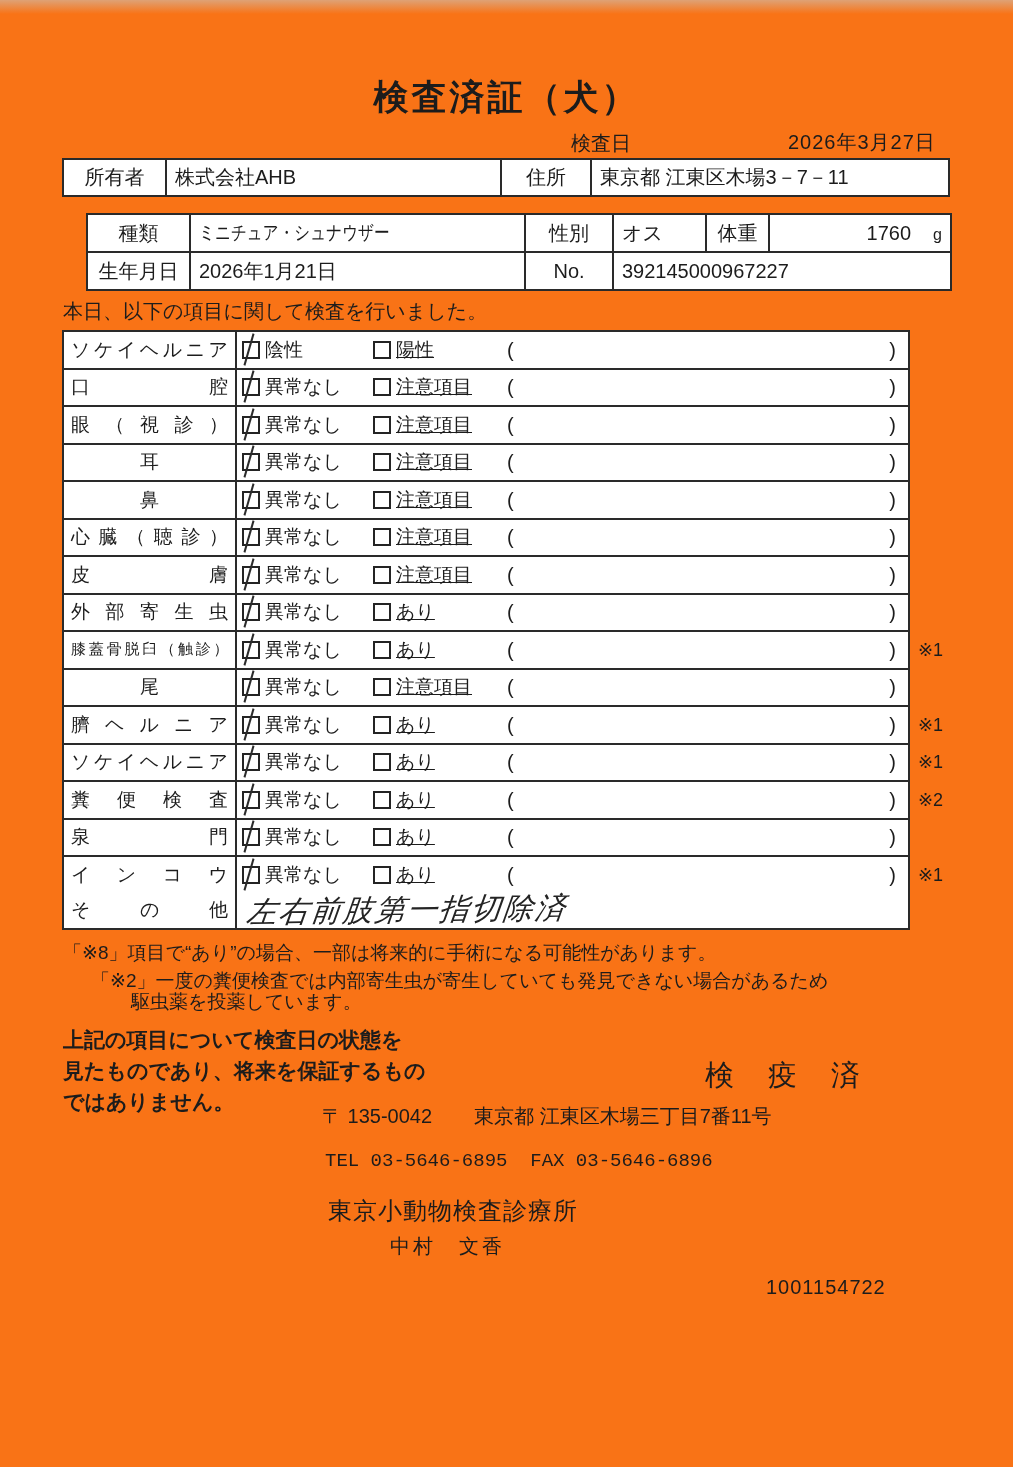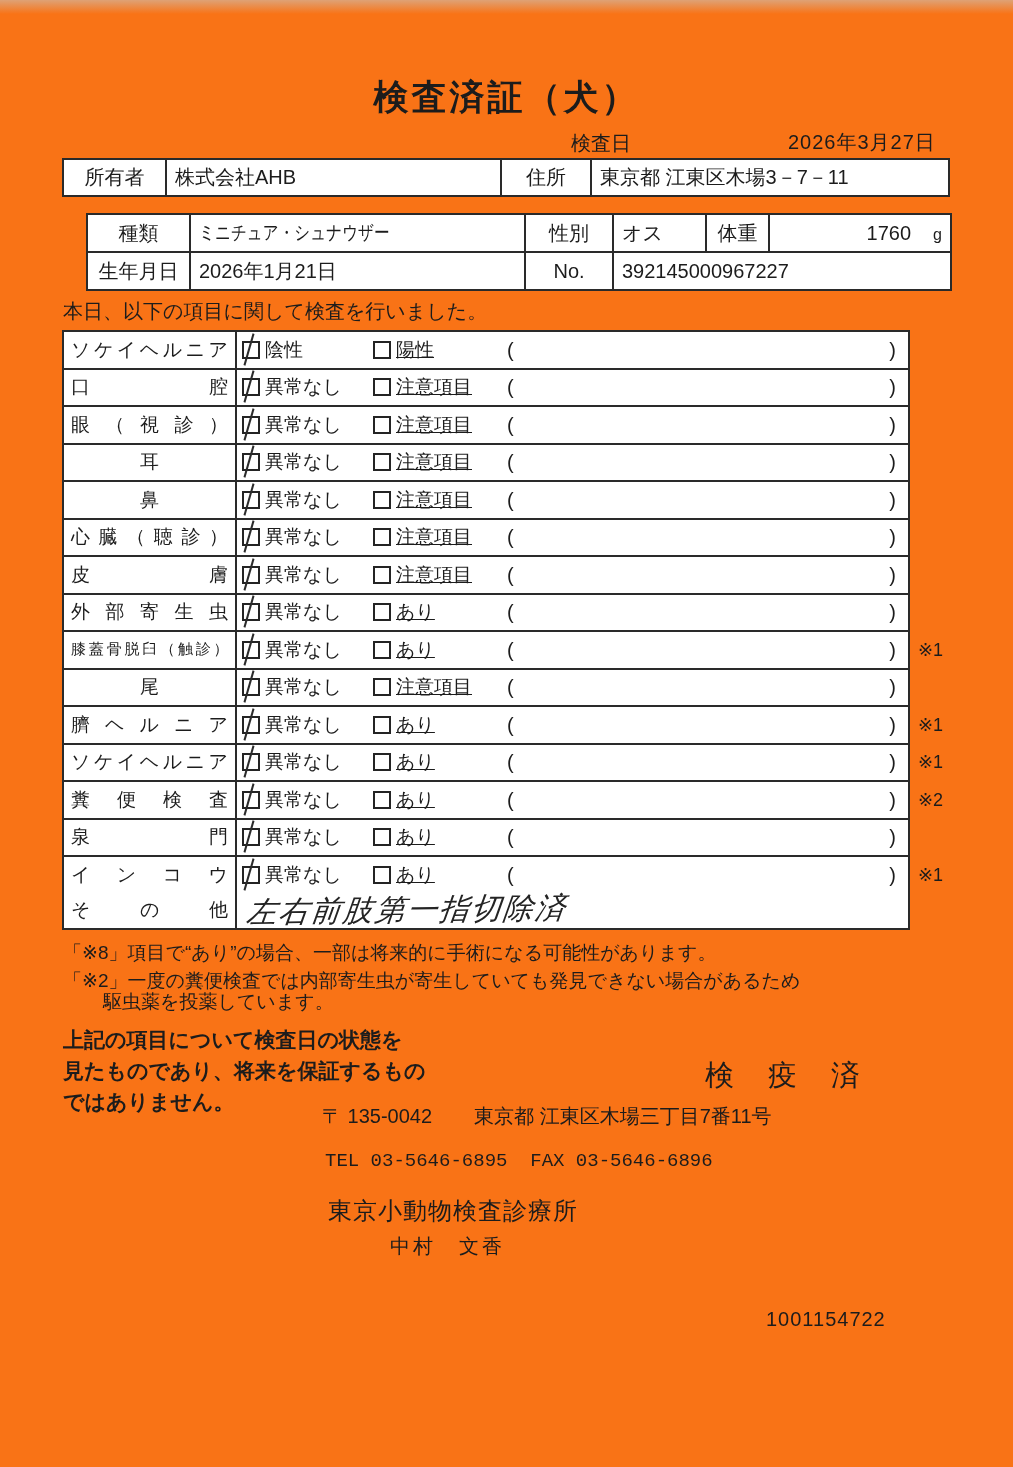--- a/index.html
+++ b/index.html
@@ -47,30 +47,30 @@
   .cb.checked::after{content:'';position:absolute;left:4px;top:-10px;width:2px;height:33px;background:#2b2b2b;transform:rotate(16deg);}
   .paren{position:absolute;top:50%;transform:translateY(-50%);font-size:20px;}
   .p-open{left:270px;}
   .p-close{right:12px;}
   .note{position:absolute;left:calc(100% + 10px);top:50%;transform:translateY(-50%);font-size:18px;white-space:nowrap;}
   .handwr{position:absolute;left:10px;top:-3px;font-size:30px;font-style:italic;color:#242424;
     transform:skewX(-7deg) rotate(-.8deg);letter-spacing:2px;white-space:nowrap;font-weight:500;}
 
   .fn{position:absolute;left:63px;font-size:19px;}
   #footnote-1{top:940px;}
-  #footnote-2{top:970px;line-height:21px;}
+  #footnote-2{top:970px;line-height:21px;margin-left:28px;}
   #footnote-2 .fn-indent{margin-left:40px;}
 
   .disclaimer{position:absolute;left:63px;top:1024px;font-size:21px;font-weight:600;line-height:31px;white-space:pre-line;}
   .stamp{position:absolute;left:705px;top:1056px;font-size:29px;letter-spacing:13px;font-weight:500;}
   .postal{position:absolute;left:322px;top:1103px;font-size:20px;display:flex;gap:42px;white-space:nowrap;}
   .tel{position:absolute;left:325px;top:1150px;font-size:19px;font-family:"Liberation Mono","DejaVu Sans Mono",monospace;white-space:pre;}
   .clinic{position:absolute;left:328px;top:1195px;font-size:24px;letter-spacing:1px;}
   .vet{position:absolute;left:390px;top:1233px;font-size:20px;letter-spacing:3px;}
-  .serial{position:absolute;left:766px;top:1276px;font-size:20px;letter-spacing:1px;margin-top:32px;}
+  .serial{position:absolute;left:766px;top:1276px;font-size:20px;letter-spacing:1px;}
 </style>
 </head>
 <body>
 
 <div class="page">
 
   <div class="title">検査済証（犬）</div>
 
   <span class="insp-date-label">検査日</span>
   <span class="insp-date-value">2026年3月27日</span>

